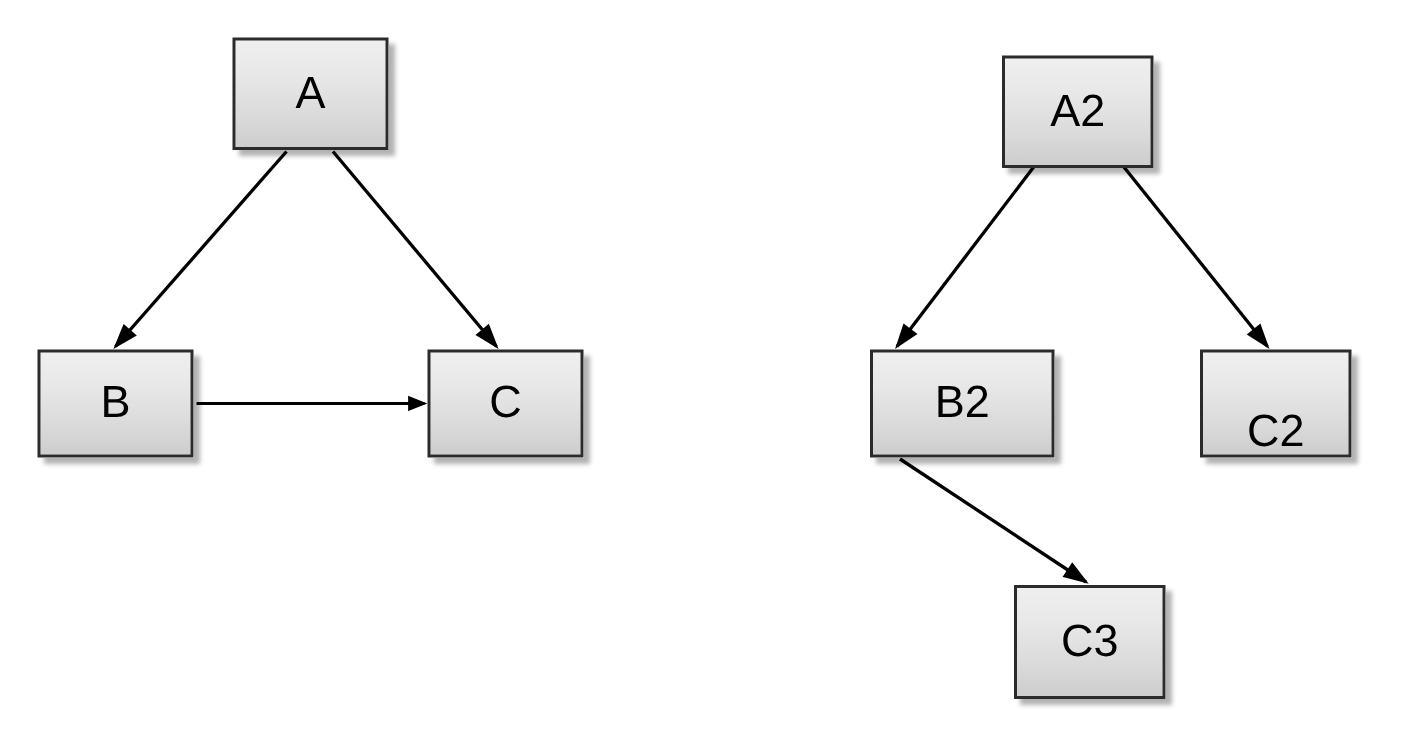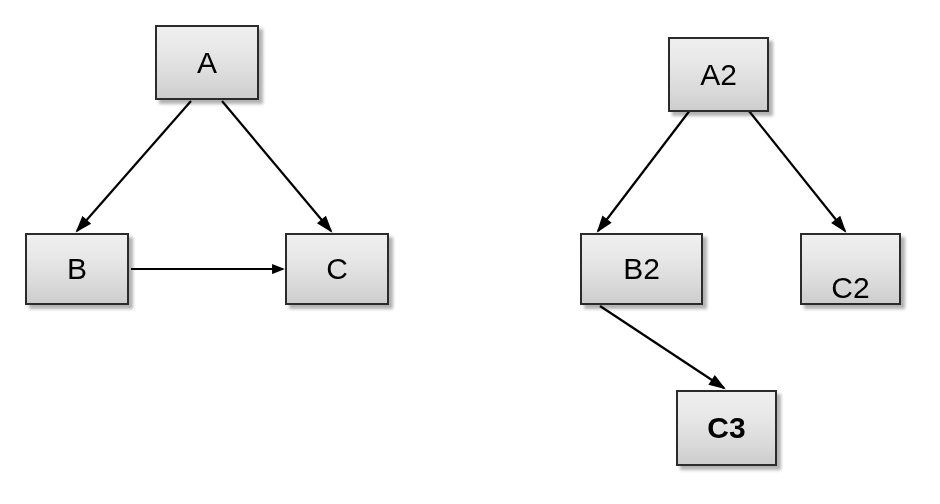--- a/index.html
+++ b/index.html
@@ -82,18 +82,18 @@
       </div>
       <div class="node" style="left: 668px; top: 37px; width: 101px; height: 75px; border-color: rgb(43, 43, 43); background: linear-gradient(rgb(239, 239, 239) 0%, rgb(232, 232, 232) 32%, rgb(217, 217, 217) 74%, rgb(205, 205, 205) 100%); box-shadow: rgba(0, 0, 0, 0.3) 4px 4px 3px;">
         <span class="node-label" style="color: rgb(0, 0, 0);">A2</span>
       </div>
       <div class="node" style="left: 541px; top: 233px; width: 123px; height: 72px; border-color: rgb(43, 43, 43); background: linear-gradient(rgb(239, 239, 239) 0%, rgb(232, 232, 232) 32%, rgb(217, 217, 217) 74%, rgb(205, 205, 205) 100%); box-shadow: rgba(0, 0, 0, 0.3) 4px 4px 3px; margin-left: 39px;">
         <span class="node-label" style="color: rgb(0, 0, 0);">B2</span>
       </div>
       <div class="node" style="left: 800px; top: 233px; width: 101px; height: 72px; border-color: rgb(43, 43, 43); background: linear-gradient(rgb(239, 239, 239) 0%, rgb(232, 232, 232) 32%, rgb(217, 217, 217) 74%, rgb(205, 205, 205) 100%); box-shadow: rgba(0, 0, 0, 0.3) 4px 4px 3px; align-items: flex-end;">
         <span class="node-label" style="color: rgb(0, 0, 0);">C2</span>
       </div>
-      <div class="node" style="left: 676px; top: 390px; width: 101px; height: 76px; border-color: rgb(43, 43, 43); background: linear-gradient(rgb(239, 239, 239) 0%, rgb(232, 232, 232) 32%, rgb(217, 217, 217) 74%, rgb(205, 205, 205) 100%); box-shadow: rgba(0, 0, 0, 0.3) 4px 4px 3px; font-weight: bold;">
+      <div class="node" style="left: 676px; top: 390px; width: 101px; height: 76px; border-color: rgb(43, 43, 43); background: linear-gradient(rgb(239, 239, 239) 0%, rgb(232, 232, 232) 32%, rgb(217, 217, 217) 74%, rgb(205, 205, 205) 100%); box-shadow: rgba(0, 0, 0, 0.3) 4px 4px 3px;">
         <span class="node-label" style="color: rgb(0, 0, 0);">C3</span>
       </div>
     </div>
 
 </div>
 
 </body></html>

